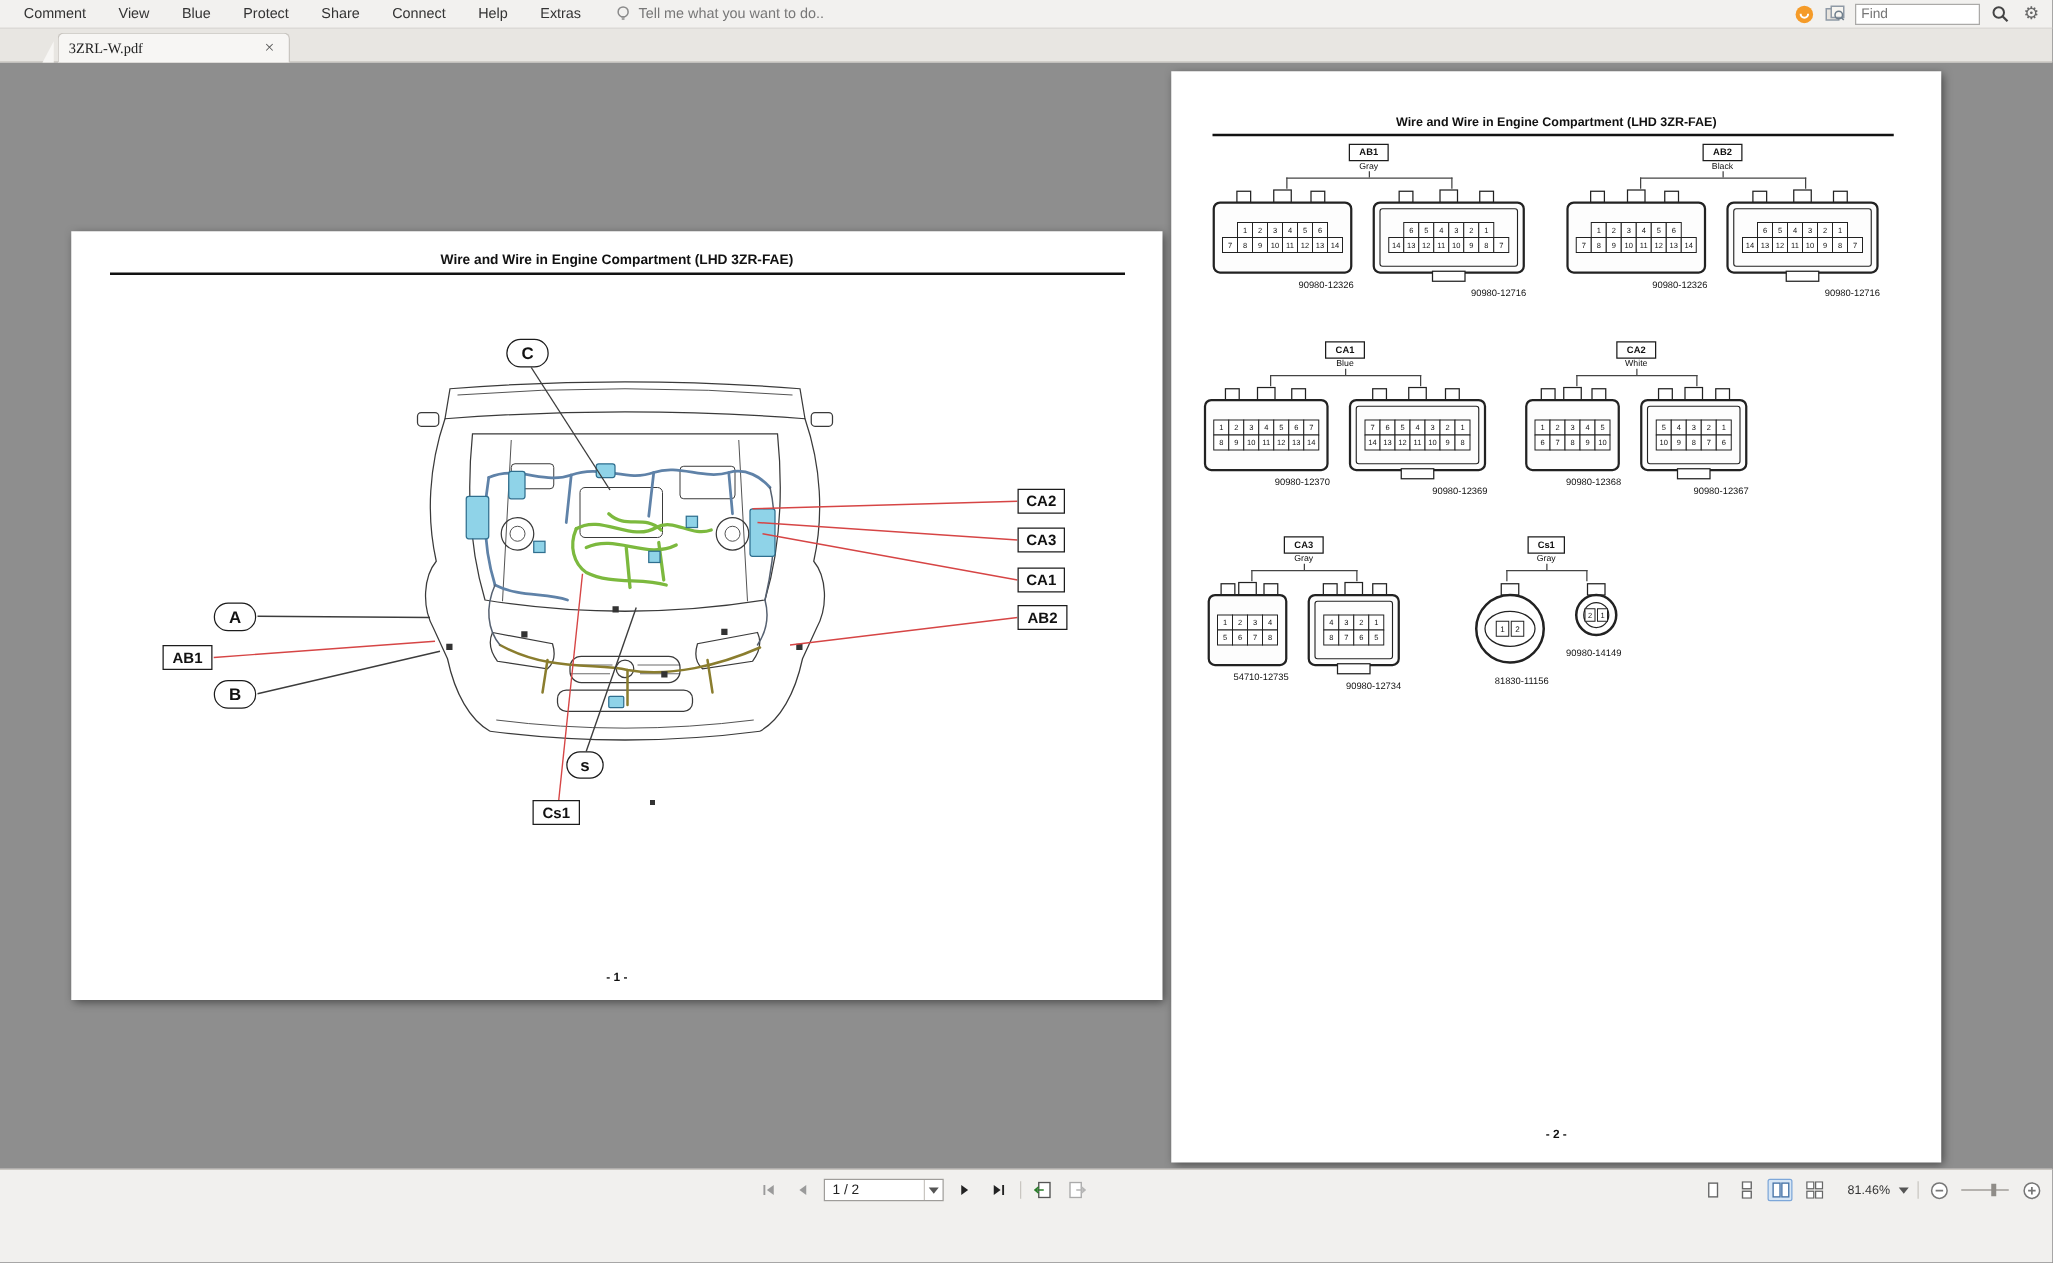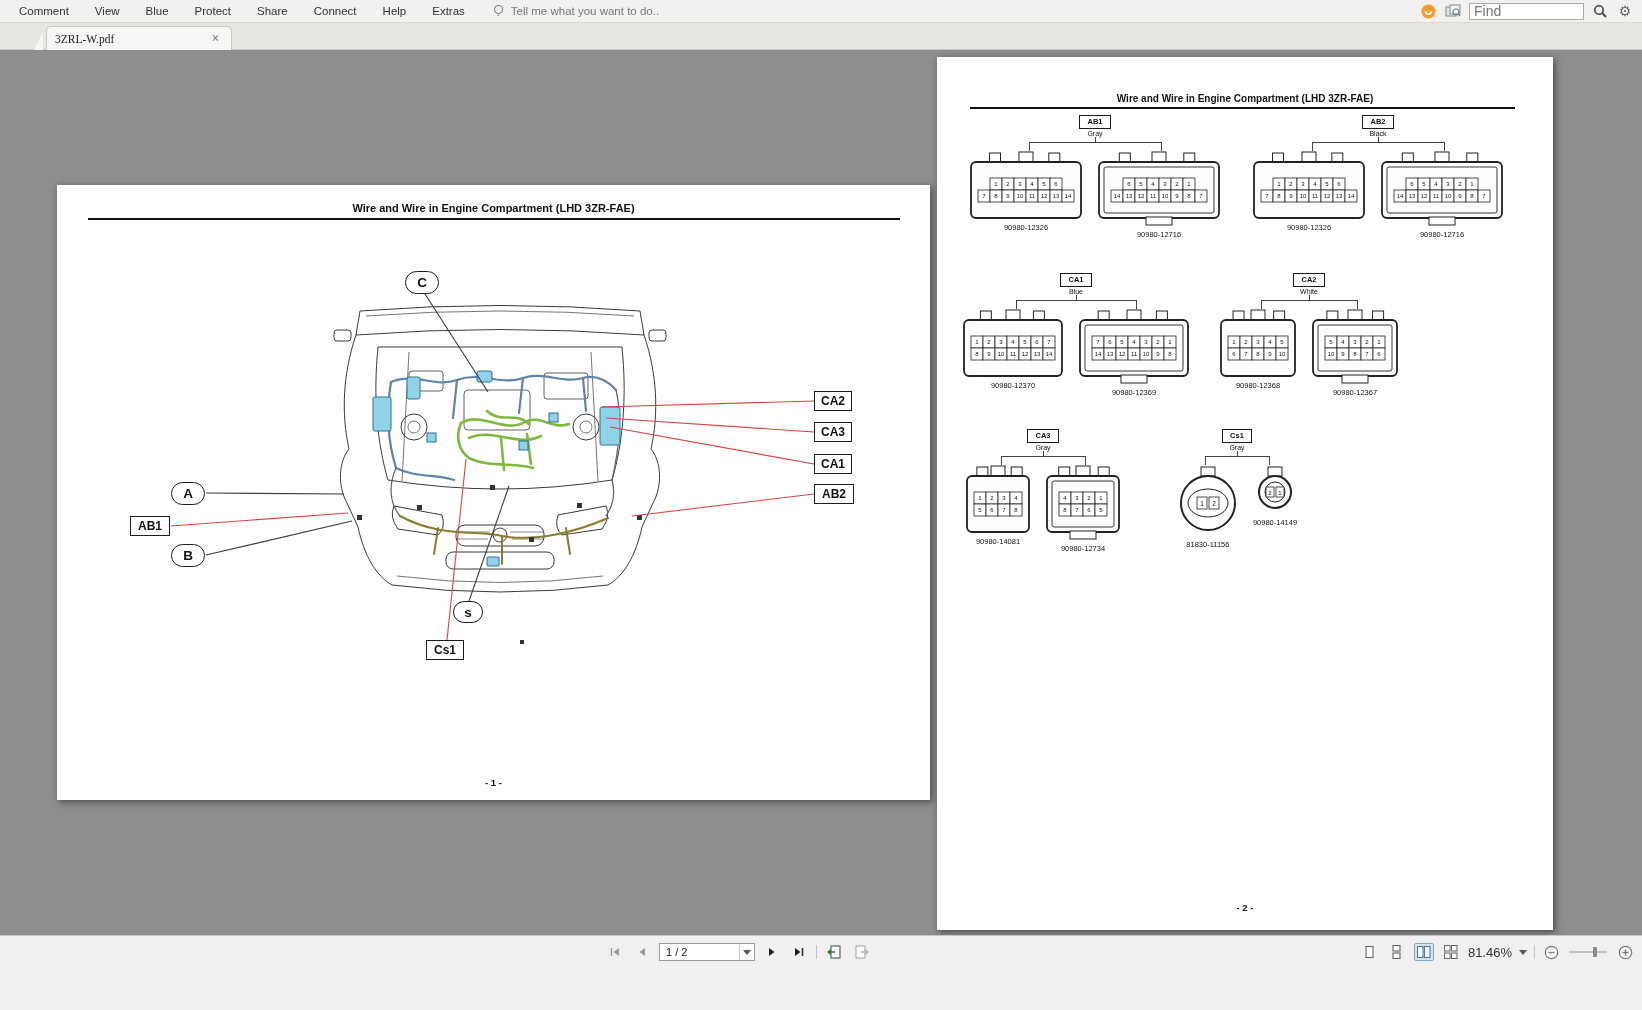--- a/index.html
+++ b/index.html
@@ -7,21 +7,21 @@
     font-family:"Liberation Sans",sans-serif;}
   #app{position:relative;width:1642px;height:1010px;}
 
   
   .menubar{position:absolute;left:0;top:0;right:0;height:23px;background:#f2f1ef;
     border-bottom:1px solid #dcd9d5;display:flex;align-items:center;z-index:30;}
   .menu-items{display:flex;align-items:center;padding-left:6px;}
   .menu-item{padding:0 13px;font-size:11.5px;color:#333;height:23px;line-height:23px;cursor:default;white-space:nowrap;}
   .tellme{display:flex;align-items:center;gap:6px;margin-left:14px;color:#777;font-size:11.5px;white-space:nowrap;}
   .menubar-right{margin-left:auto;display:flex;align-items:center;gap:7px;padding-right:8px;}
-  .find-box{width:115px;height:17px;font-size:14px;border:1px solid #abaaa8;padding:0 4px;background:#fff;color:#333;outline:none;}
+  .find-box{width:100px;height:17px;font-size:11px;border:1px solid #abaaa8;padding:0 4px;background:#fff;color:#333;outline:none;}
   .mb-iconbtn{width:18px;height:18px;display:flex;align-items:center;justify-content:center;cursor:pointer;}
   .gear-glyph{font-family:"DejaVu Sans",sans-serif;font-size:14px;color:#666;line-height:1;}
 
   
   .tabbar{position:absolute;left:0;top:23px;right:0;height:27px;background:#e8e6e2;border-bottom:1px solid #c9c6c1;z-index:25;}
   .tab{position:absolute;left:46px;top:3px;width:186px;height:24px;background:#f7f6f4;
     border:1px solid #c9c6c1;border-bottom:none;border-radius:5px 5px 0 0;
     display:flex;align-items:center;padding:0 8px;font-size:11.5px;color:#222;font-family:Liberation Serif, serif;}
   .tab-notch{position:absolute;left:34px;top:10px;width:0;height:0;border-left:9px solid transparent;border-bottom:17px solid #f7f6f4;}
   .tab-close{margin-left:auto;color:#555;font-size:14px;width:15px;height:16px;line-height:15px;text-align:center;cursor:pointer;border-radius:2px;}
@@ -45,35 +45,35 @@
   .p2-rule{position:absolute;left:33px;top:50px;width:545px;height:2px;background:#111;}
   .p2-footer{position:absolute;left:0;right:0;top:845px;text-align:center;font-weight:bold;font-size:9.5px;}
 
   
   .conn-group{position:absolute;display:flex;flex-direction:column;align-items:center;}
   .group-label{border:1px solid #1c1c1c;background:#fff;padding:1px 7px;font-size:7.5px;font-weight:bold;color:#111;line-height:1.3;}
   .group-color{font-size:7px;color:#111;margin-top:1px;}
   .bracket-stub{width:0;height:5px;border-left:1px solid #444;}
   .bracket{height:9px;border:1px solid #444;border-bottom:none;}
   .conn-row{display:flex;align-items:flex-start;gap:14px;}
-  .connector{display:flex;flex-direction:column;align-items:center;}
+  .connector{display:flex;flex-direction:column;align-items:flex-end;}
   .connector svg text{font-family:"Liberation Sans",sans-serif;}
   .part-number{font-size:7.5px;color:#111;margin-top:3px;white-space:nowrap;}
 
   
   .statusbar{position:absolute;left:0;bottom:0;right:0;height:75px;background:#f1f0ee;border-top:1px solid #c9c6c1;z-index:30;}
   .status-center{position:absolute;left:605px;top:7px;display:flex;align-items:center;gap:7px;}
   .status-right{position:absolute;right:8px;top:7px;display:flex;align-items:center;gap:7px;}
   .nav-btn{background:transparent;border:none;width:20px;height:18px;display:flex;align-items:center;justify-content:center;cursor:pointer;padding:0;}
   .page-box{width:96px;height:18px;background:#fff;border:1px solid #9f9d9a;display:flex;align-items:center;font-size:11px;color:#222;padding-left:6px;cursor:pointer;}
   .page-caret{margin-left:auto;width:15px;height:100%;border-left:1px solid #c9c6c1;display:flex;align-items:center;justify-content:center;}
   .caret-down{width:0;height:0;border-left:4px solid transparent;border-right:4px solid transparent;border-top:5px solid #555;}
   .view-icon{width:20px;height:18px;display:flex;align-items:center;justify-content:center;border:1px solid transparent;border-radius:2px;cursor:pointer;}
   .view-icon.selected{background:#d7e6f5;border-color:#7da7d9;}
-  .zoom-text{font-size:13px;color:#333;min-width:44px;text-align:right;}
+  .zoom-text{font-size:10px;color:#333;min-width:44px;text-align:right;}
   .sep{width:1px;height:14px;background:#c9c6c1;}
 </style>
 </head>
 <body>
 
 <div id="app">
 
   <div class="menubar">
     <div class="menu-items" id="menu-items">
         <div class="menu-item">Comment</div>
@@ -611,21 +611,21 @@
                   <text x="51" y="35.2" font-size="6" text-anchor="middle" fill="#111">4</text>
                   <rect x="9" y="39" width="12" height="12" fill="#fff" stroke="#222" stroke-width="0.8"></rect>
                   <text x="15" y="47.2" font-size="6" text-anchor="middle" fill="#111">5</text>
                   <rect x="21" y="39" width="12" height="12" fill="#fff" stroke="#222" stroke-width="0.8"></rect>
                   <text x="27" y="47.2" font-size="6" text-anchor="middle" fill="#111">6</text>
                   <rect x="33" y="39" width="12" height="12" fill="#fff" stroke="#222" stroke-width="0.8"></rect>
                   <text x="39" y="47.2" font-size="6" text-anchor="middle" fill="#111">7</text>
                   <rect x="45" y="39" width="12" height="12" fill="#fff" stroke="#222" stroke-width="0.8"></rect>
                   <text x="51" y="47.2" font-size="6" text-anchor="middle" fill="#111">8</text>
                 </svg>
-                <div class="part-number">90980-14081</div>
+                <div class="part-number">54710-12735</div>
               </div>
               <div class="connector">
                 <svg width="76" height="76" viewBox="0 0 76 76">
                   <rect x="13.68" y="2" width="11" height="9" fill="#fff" stroke="#222"></rect>
                   <rect x="53.199999999999996" y="2" width="11" height="9" fill="#fff" stroke="#222"></rect>
                   <rect x="31" y="1" width="14" height="10" fill="#fff" stroke="#222"></rect>
                   <rect x="2" y="11" width="72" height="56" rx="5" fill="#fdfdfd" stroke="#222" stroke-width="1.8"></rect>
                   <rect x="7" y="16" width="62" height="46" rx="2" fill="none" stroke="#222" stroke-width="0.9"></rect>
                   <rect x="25" y="66" width="26" height="8" fill="#fff" stroke="#222"></rect>
                   <rect x="14" y="27" width="12" height="12" fill="#fff" stroke="#222" stroke-width="0.8"></rect>

